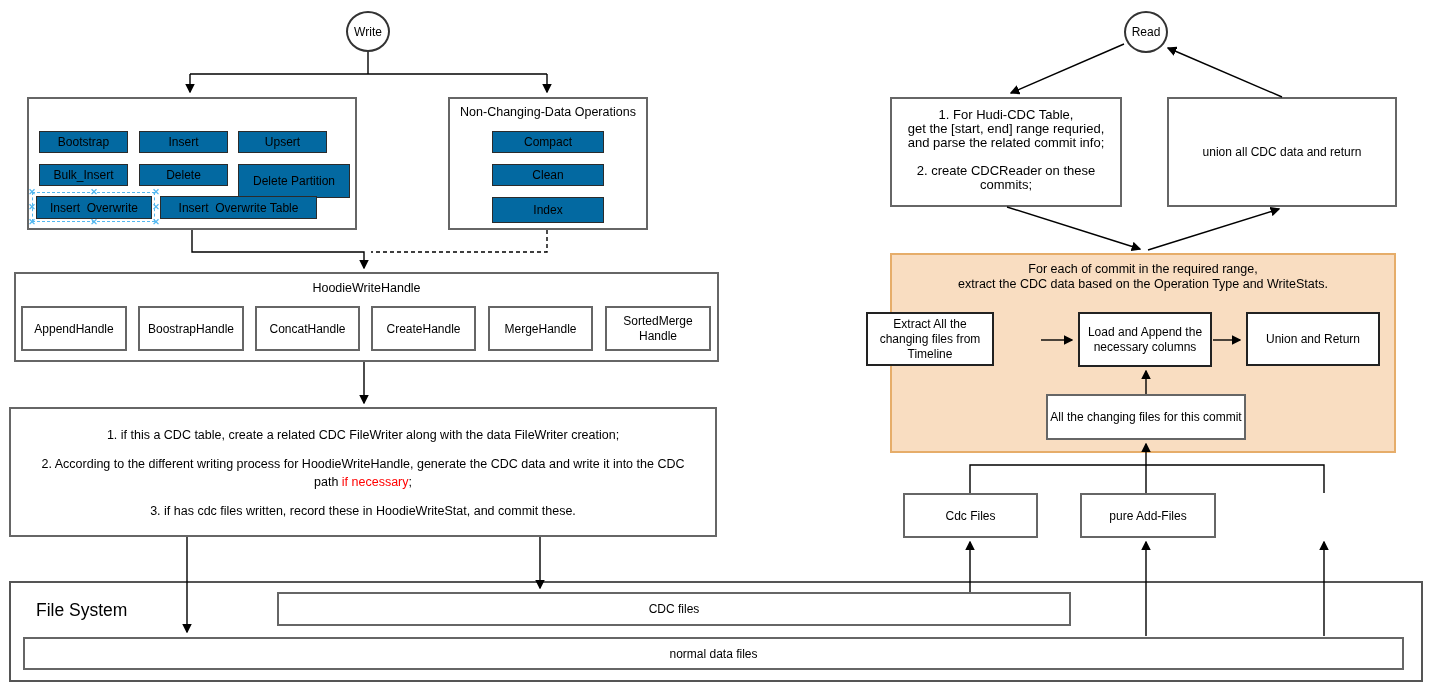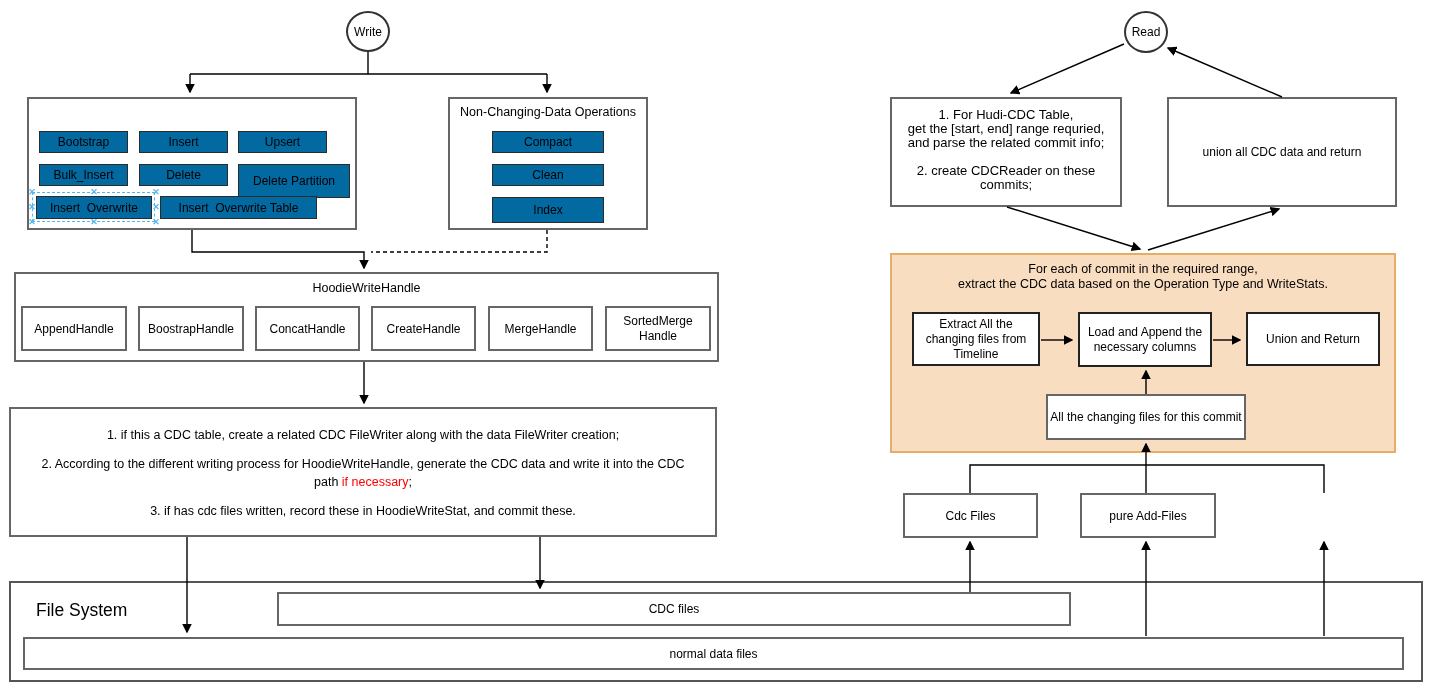--- a/index.html
+++ b/index.html
@@ -99,21 +99,21 @@
   </div>
 
   <div class="abs gnode" style="left:1167px;top:97px;width:230px;height:110px;">union all CDC data and return</div>
 
   <div class="abs orange" style="left:890px;top:253px;width:506px;height:200px;">
     <div style="text-align:center;font-size:12.5px;line-height:15px;padding-top:7px;">
       <div>For each of commit in the required range,</div>
       <div>extract the CDC data based on the Operation Type and WriteStats.</div>
     </div>
   </div>
-  <div class="abs wnode" style="left:912px;top:312px;width:128px;height:54px;">Extract All the changing files from Timeline</div>
+  <div class="abs wnode" style="left:866px;top:312px;width:128px;height:54px;">Extract All the changing files from Timeline</div>
   <div class="abs wnode" style="left:1078px;top:312px;width:134px;height:55px;">Load and Append the necessary columns</div>
   <div class="abs wnode" style="left:1246px;top:312px;width:134px;height:54px;">Union and Return</div>
   <div class="abs gnode" style="left:1046px;top:394px;width:200px;height:46px;padding:2px;line-height:15px;">All the changing files for this commit</div>
 
   <div class="abs gnode" style="left:903px;top:493px;width:135px;height:45px;">Cdc Files</div>
   <div class="abs gnode" style="left:1080px;top:493px;width:136px;height:45px;">pure Add-Files</div>
 
   <svg class="overlay" width="1429" height="693" viewBox="0 0 1429 693">
     <defs>
       <marker id="ah" viewBox="0 0 10 10" refX="8.5" refY="5" markerWidth="7" markerHeight="7" orient="auto-start-reverse">

